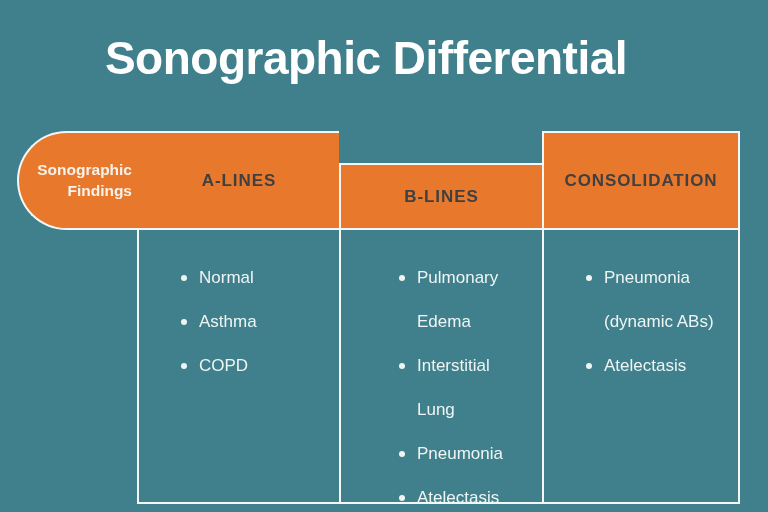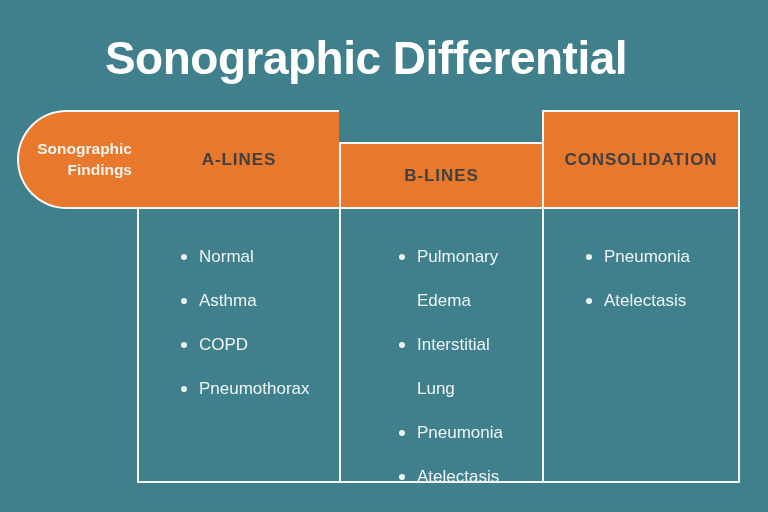--- a/index.html
+++ b/index.html
@@ -27,21 +27,21 @@
     font-weight: bold;
     letter-spacing: -0.5px;
     line-height: 1.05;
     white-space: nowrap;
   }
 
   
   #differential-table {
     position: absolute;
     left: 137px;
-    top: 110px;
+    top: 131px;
     width: 559px;
     height: 373px;
     box-sizing: border-box;
   }
 
   
   .header-row {
     position: absolute;
     left: 0;
     top: 0;
@@ -175,24 +175,20 @@
           <span>Normal</span>
         </li>
         <li class="item">
           <span class="bullet"></span>
           <span>Asthma</span>
         </li>
         <li class="item">
           <span class="bullet"></span>
           <span>COPD</span>
         </li>
-        <li class="item">
-          <span class="bullet"></span>
-          <span>Pneumothorax</span>
-        </li>
       </ul>
     </div>
 
     <div class="body-cell bc-2">
       <ul class="item-list">
         <li class="item">
           <span class="bullet"></span>
           <span>Pulmonary</span>
           <span class="cont">Edema</span>
         </li>
@@ -213,20 +209,21 @@
           <span>ARDS</span>
         </li>
       </ul>
     </div>
 
     <div class="body-cell bc-3">
       <ul class="item-list">
         <li class="item">
           <span class="bullet"></span>
           <span>Pneumonia</span>
+          <span class="cont">(dynamic ABs)</span>
         </li>
         <li class="item">
           <span class="bullet"></span>
           <span>Atelectasis</span>
         </li>
       </ul>
     </div>
 
   </div>
 </div>

